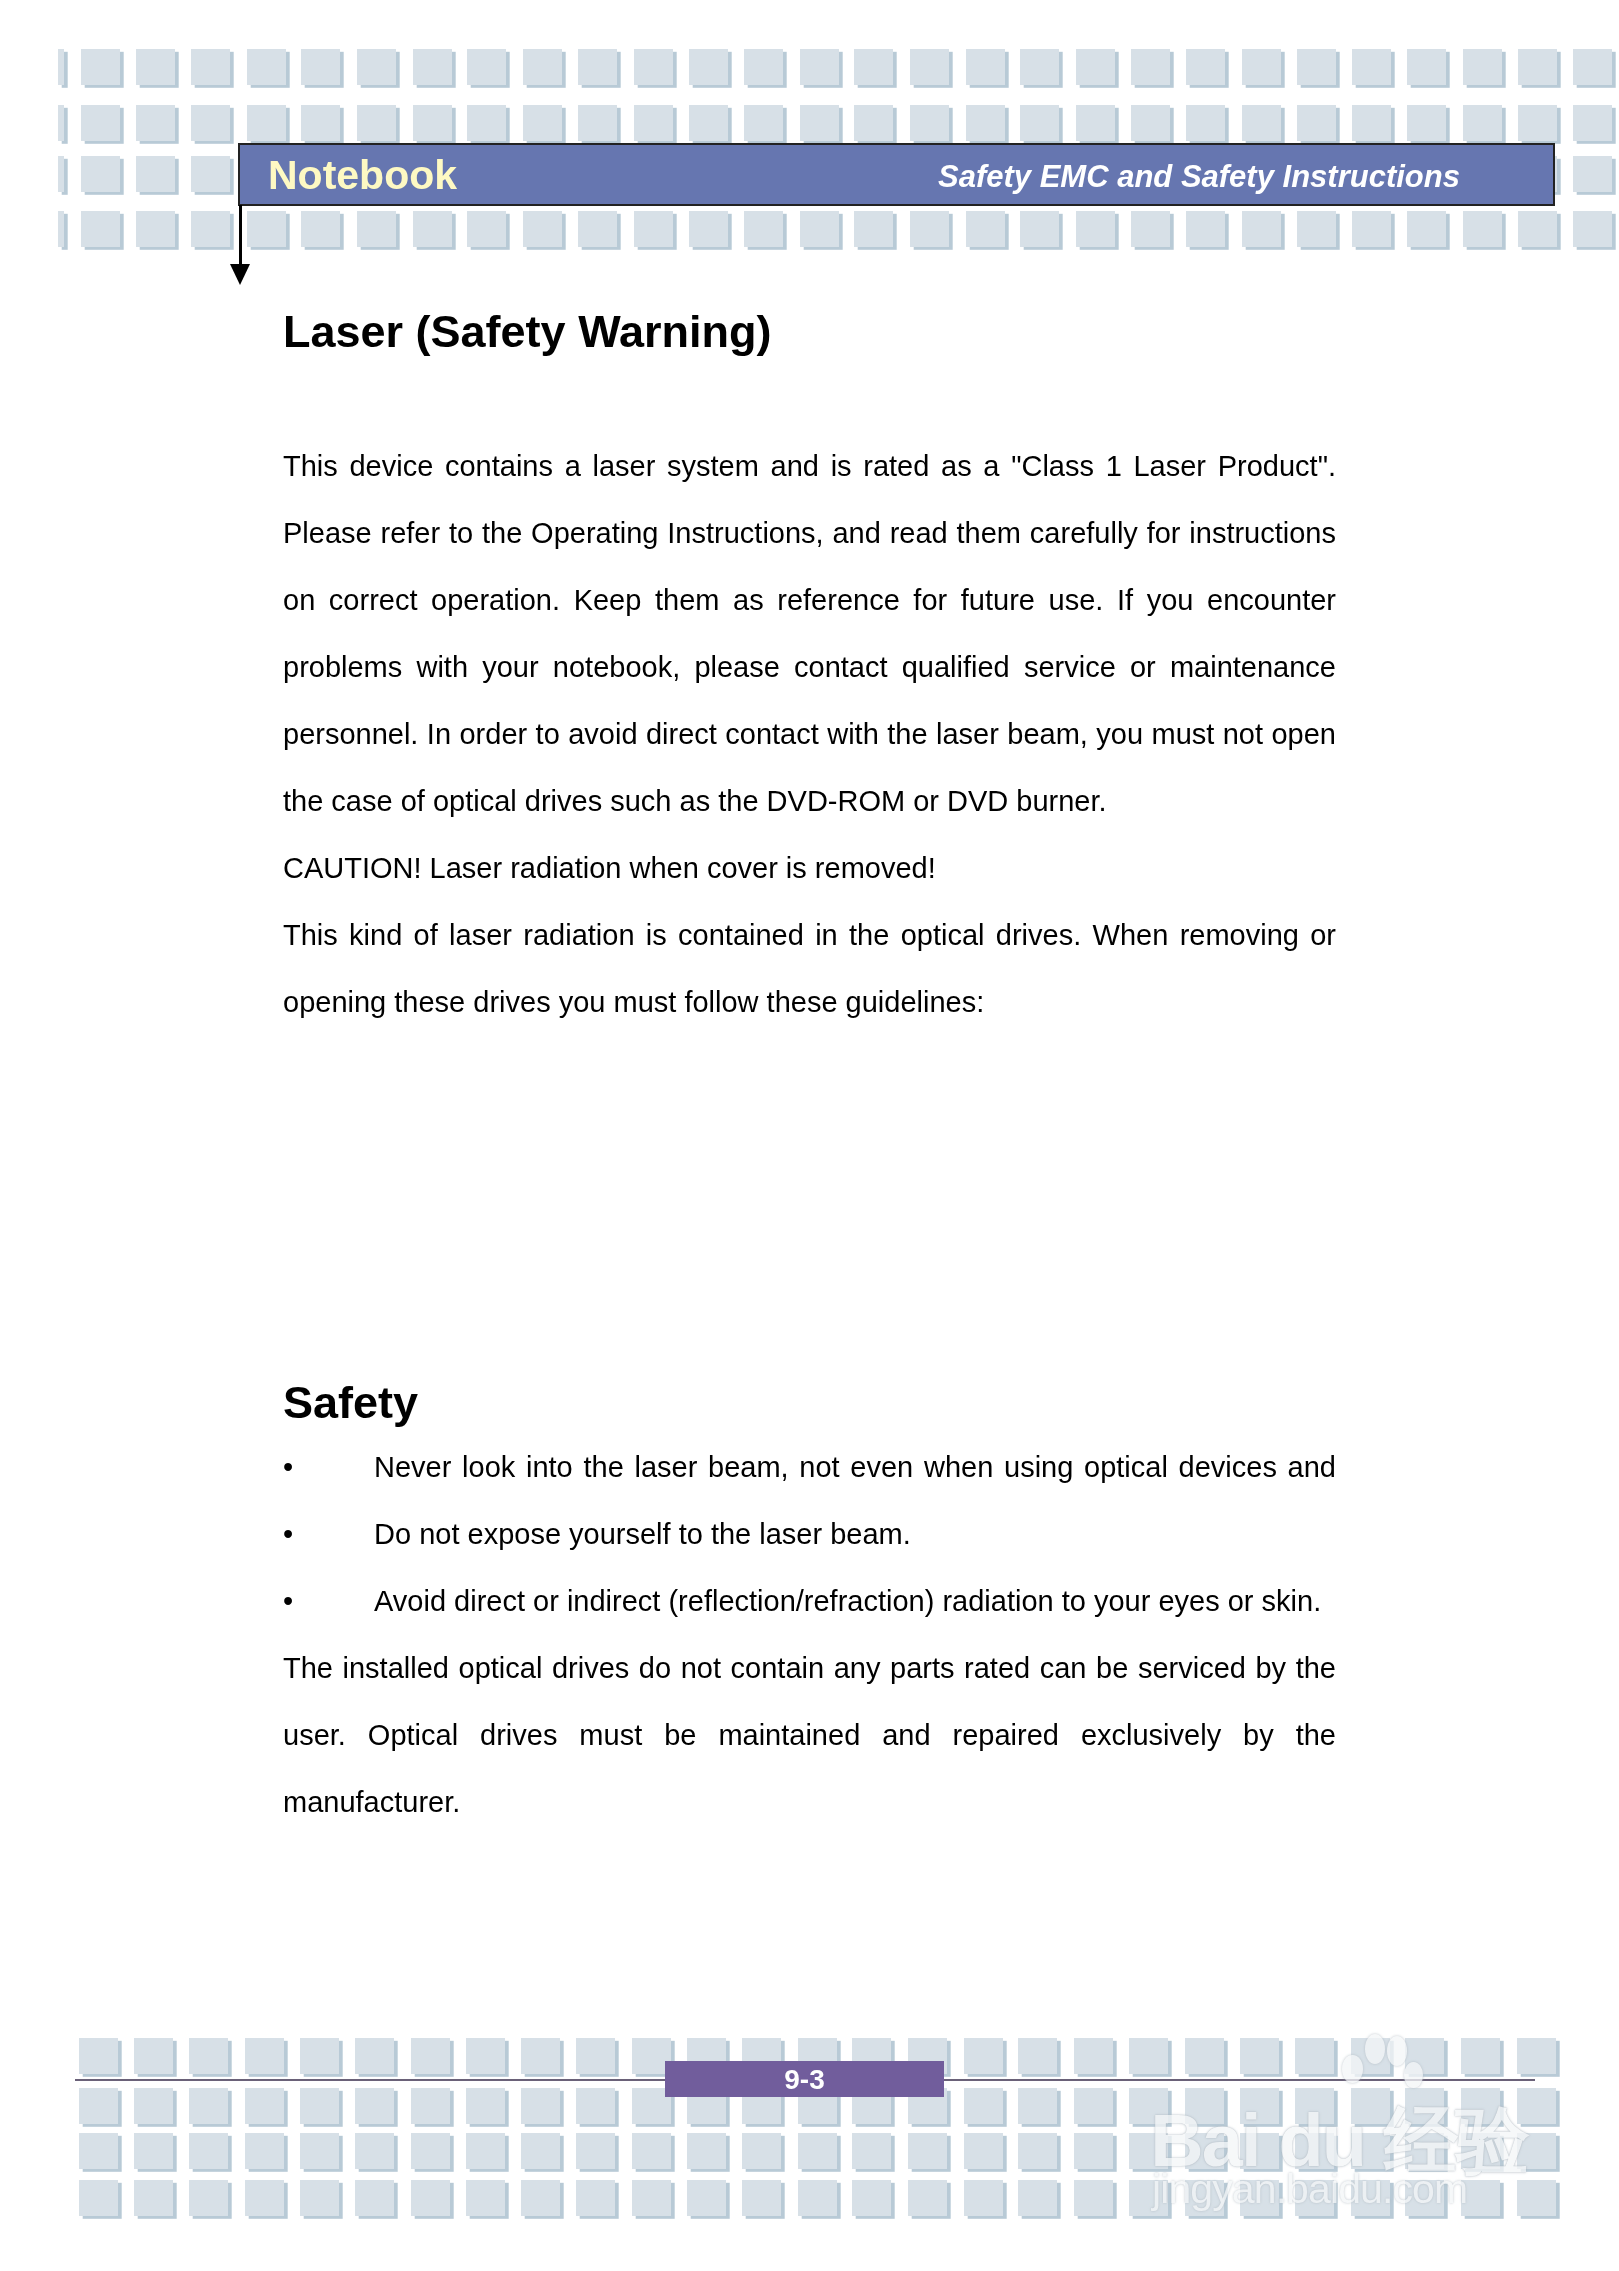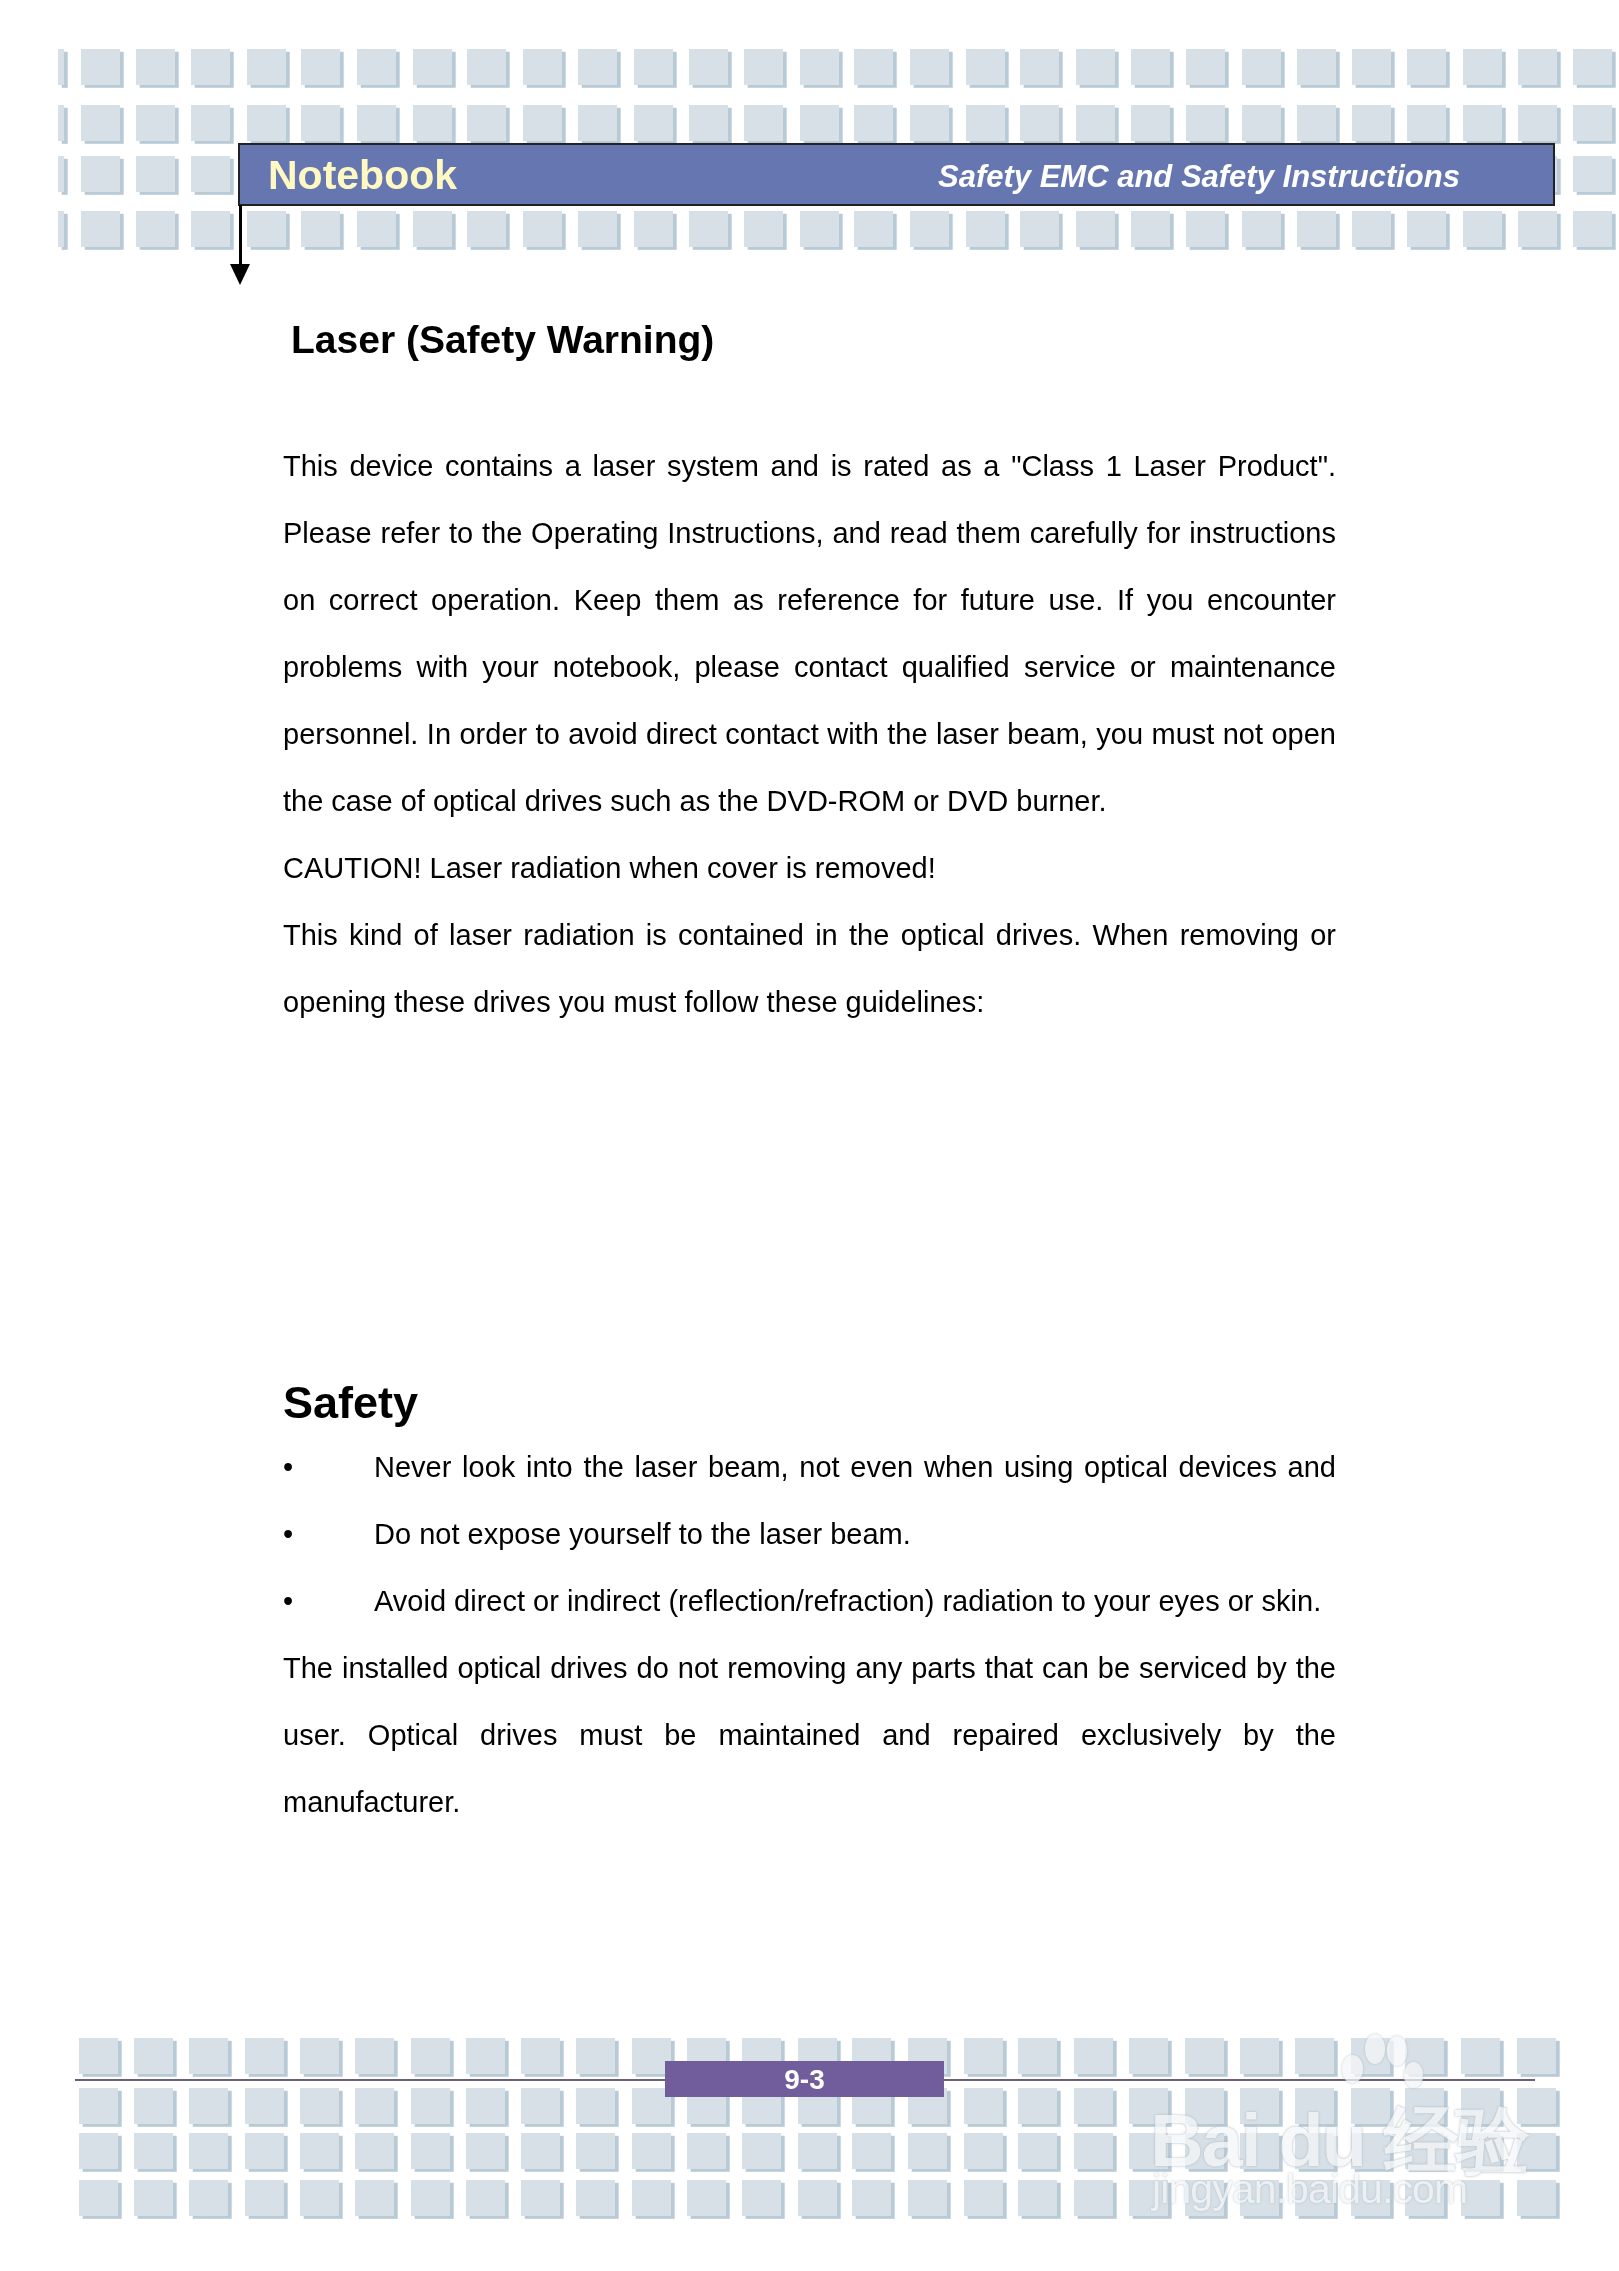--- a/index.html
+++ b/index.html
@@ -12,21 +12,21 @@
                 background: #6676b0; border: 2.8px solid #222; }
   .header-left { position: absolute; left: 28px; top: 7.4px; font-size: 41px; font-weight: bold;
                  color: #fef9c3; letter-spacing: 0; }
   .header-right { position: absolute; left: 698px; top: 14px; font-size: 31px; font-weight: bold;
                   font-style: italic; color: #fff; }
   .arrow-line { position: absolute; left: 239px; top: 205px; width: 2.8px; height: 61px; background: #000; }
   .arrow-head { position: absolute; left: 230px; top: 264px; width: 0; height: 0;
                 border-left: 10.2px solid transparent; border-right: 10.2px solid transparent;
                 border-top: 21.3px solid #000; }
   .content { position: absolute; left: 283px; top: 297px; width: 1053px; }
-  h1.title { margin: 8px; position: absolute; top: 9.3px; left: 0; font-size: 39px; font-weight: bold;
+  h1.title { margin: 0; position: absolute; top: 9.3px; left: 0; font-size: 45px; font-weight: bold;
              line-height: 52px; white-space: nowrap; }
   .body-text { position: absolute; left: 0; width: 1053px; font-size: 29px; line-height: 67px; }
   .body-text p { margin: 0; text-align: justify; }
   .section-head { position: absolute; left: 0; top: 1080px; font-size: 45px; font-weight: bold; line-height: 52px; margin: 0; }
   .bullets { position: absolute; left: 0; top: 1137px; width: 1053px; font-size: 29px; line-height: 67px; }
   .bullet-row { display: flex; text-align: justify; }
   .bullet-row .dot { width: 91px; flex: none; }
   .bullet-row .txt { flex: 1; }
   .bullet-cont { margin: 0; }
   .after-bullets p { margin: 0; text-align: justify; }
@@ -296,21 +296,21 @@
     </div>
     <div class="bullet-row">
       <span class="dot">•</span>
       <span class="txt">Do not expose yourself to the laser beam.</span>
     </div>
     <div class="bullet-row">
       <span class="dot">•</span>
       <span class="txt">Avoid direct or indirect (reflection/refraction) radiation to your eyes or skin.</span>
     </div>
     <div class="after-bullets">
-      <p>The installed optical drives do not removing any parts that can be serviced by the user. Optical drives must be maintained and repaired exclusively by the manufacturer.</p>
+      <p>The installed optical drives do not contain any parts rated can be serviced by the user. Optical drives must be maintained and repaired exclusively by the manufacturer.</p>
     </div>
   </div>
 </div>
 
 <div class="footer-line"></div>
 <div class="page-num">9-3</div>
 
 <div class="watermark">
   <div class="wm-paw">
     <span style="left:20.4px;top:28px;width:20.4px;height:28px;"></span>

